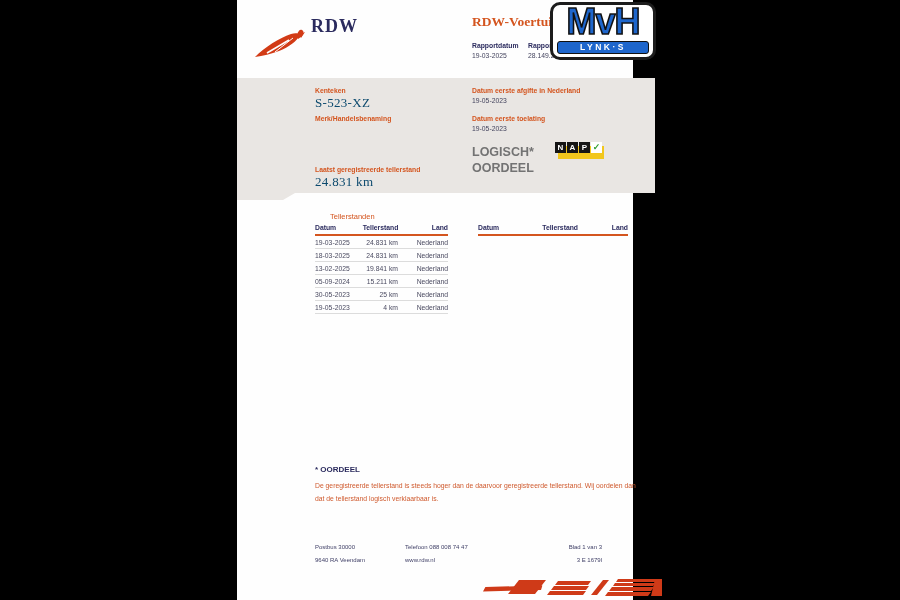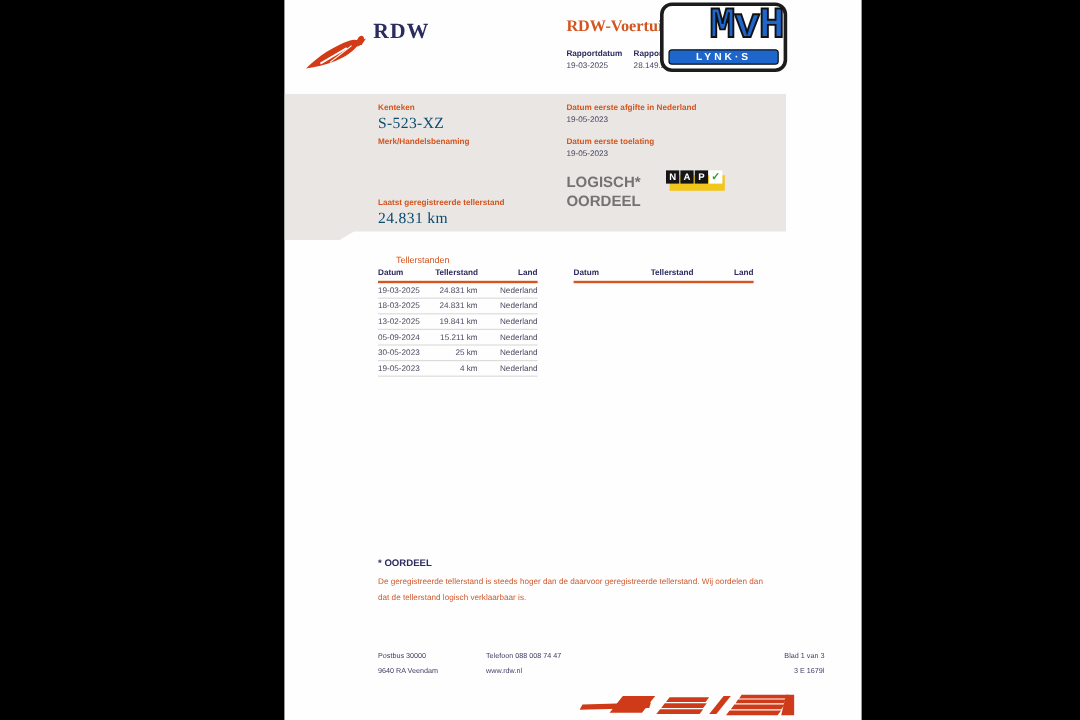--- a/index.html
+++ b/index.html
@@ -1,34 +1,34 @@
 <!DOCTYPE html>
 <html><head>
 <meta charset="utf-8">
 <style>
   html,body{margin:0;padding:0;background:#000;}
   #stage{position:relative;width:900px;height:600px;background:#000;overflow:hidden;
          font-family:"Liberation Sans",sans-serif;}
-  #doc{position:absolute;left:237px;top:0;width:481px;height:600px;background:#fefefe;}
+  #doc{position:absolute;left:237px;top:0;width:396px;height:600px;background:#fefefe;}
 
   
   .bird{position:absolute;left:16px;top:25px;width:52px;height:34px;}
   .rdw-word{position:absolute;left:74px;top:16px;font-family:"Liberation Serif",serif;
             font-weight:bold;font-size:18px;letter-spacing:1px;color:#2b2b5e;}
   .doc-title{position:absolute;left:235px;top:14px;font-family:"Liberation Serif",serif;
              font-weight:bold;font-size:13.5px;color:#d4551f;white-space:nowrap;}
   .rep-label{position:absolute;font-size:6.8px;font-weight:bold;color:#2b2b5e;white-space:nowrap;}
   .rep-value{position:absolute;font-size:6.8px;color:#44445e;white-space:nowrap;}
 
   
   .mvh{position:absolute;left:313px;top:2px;width:106px;height:58px;background:#fff;
        border:3px solid #1c1c1c;border-radius:10px;box-sizing:border-box;z-index:5;}
-  .mvh-word{position:absolute;left:0;right:0;top:-4px;text-align:right;font-weight:bold;
+  .mvh-word{position:absolute;left:0;right:0;top:-4px;text-align:center;font-weight:bold;
             font-size:36px;color:#1e66cc;-webkit-text-stroke:1.6px #111;letter-spacing:-1px;
-            font-family:Liberation Mono, monospace;}
+            font-family:Liberation Sans, sans-serif;}
   .mvh-bar{position:absolute;left:4px;right:4px;bottom:3px;height:13px;background:#1e66cc;
            border:1.5px solid #111;border-radius:3px;box-sizing:border-box;text-align:center;
            font-size:8.5px;font-weight:bold;color:#fff;letter-spacing:2.5px;line-height:10px;}
 
   
   .panel{position:absolute;left:0;top:78px;width:418px;height:122px;background:#e9e6e3;
          clip-path:polygon(0 0,418px 0,418px 115px,58px 115px,46px 122px,0 122px);}
   .lbl{position:absolute;font-size:6.8px;font-weight:bold;color:#d4551f;white-space:nowrap;}
   .val-sm{position:absolute;font-size:6.8px;color:#44445e;white-space:nowrap;}
   .val-lg{position:absolute;font-family:Liberation Serif, serif;font-size:13px;

